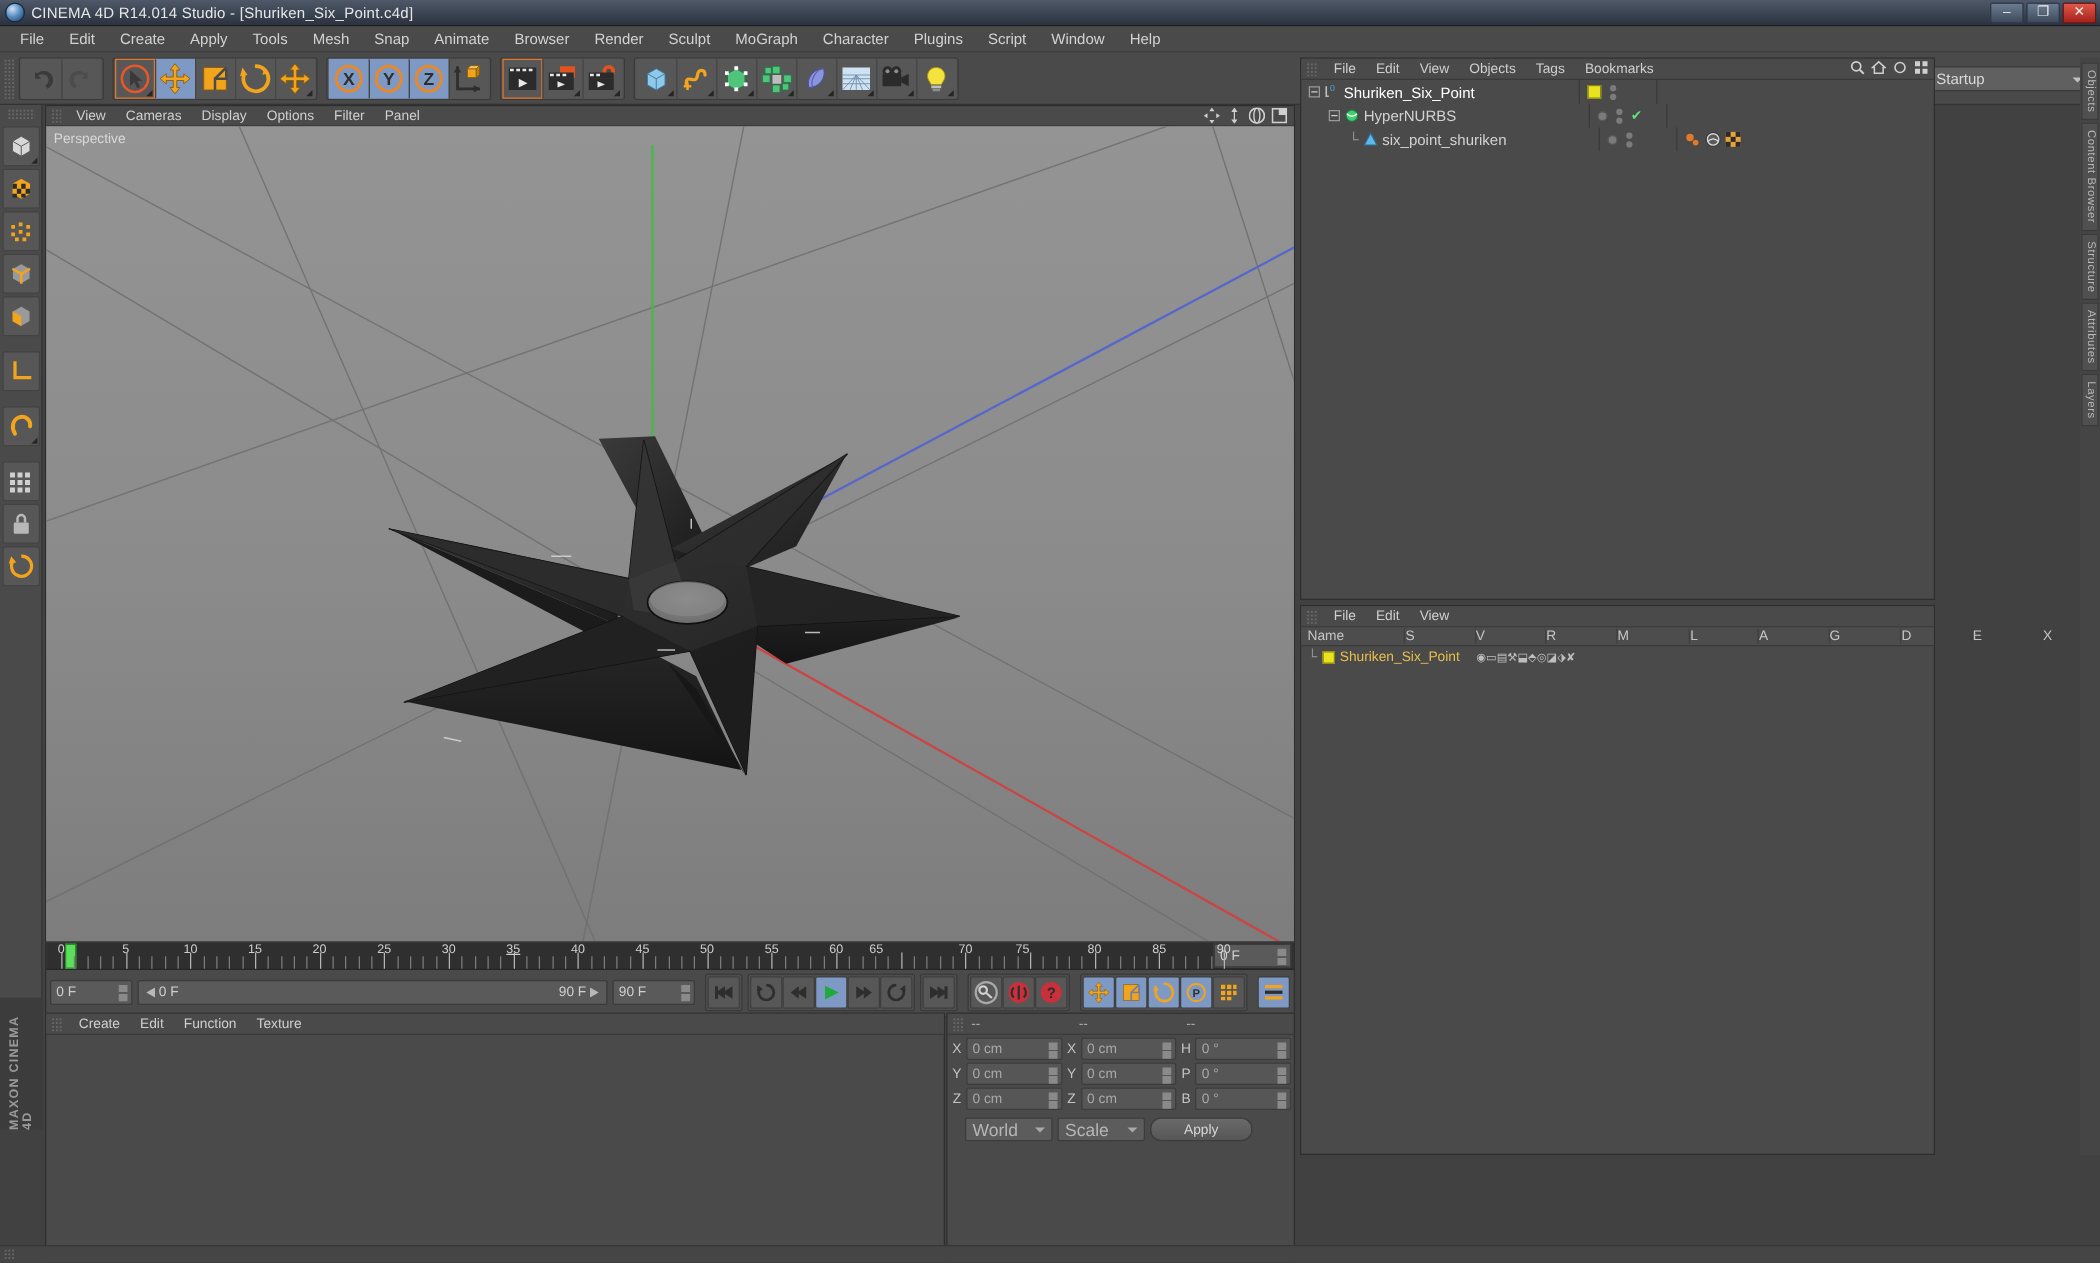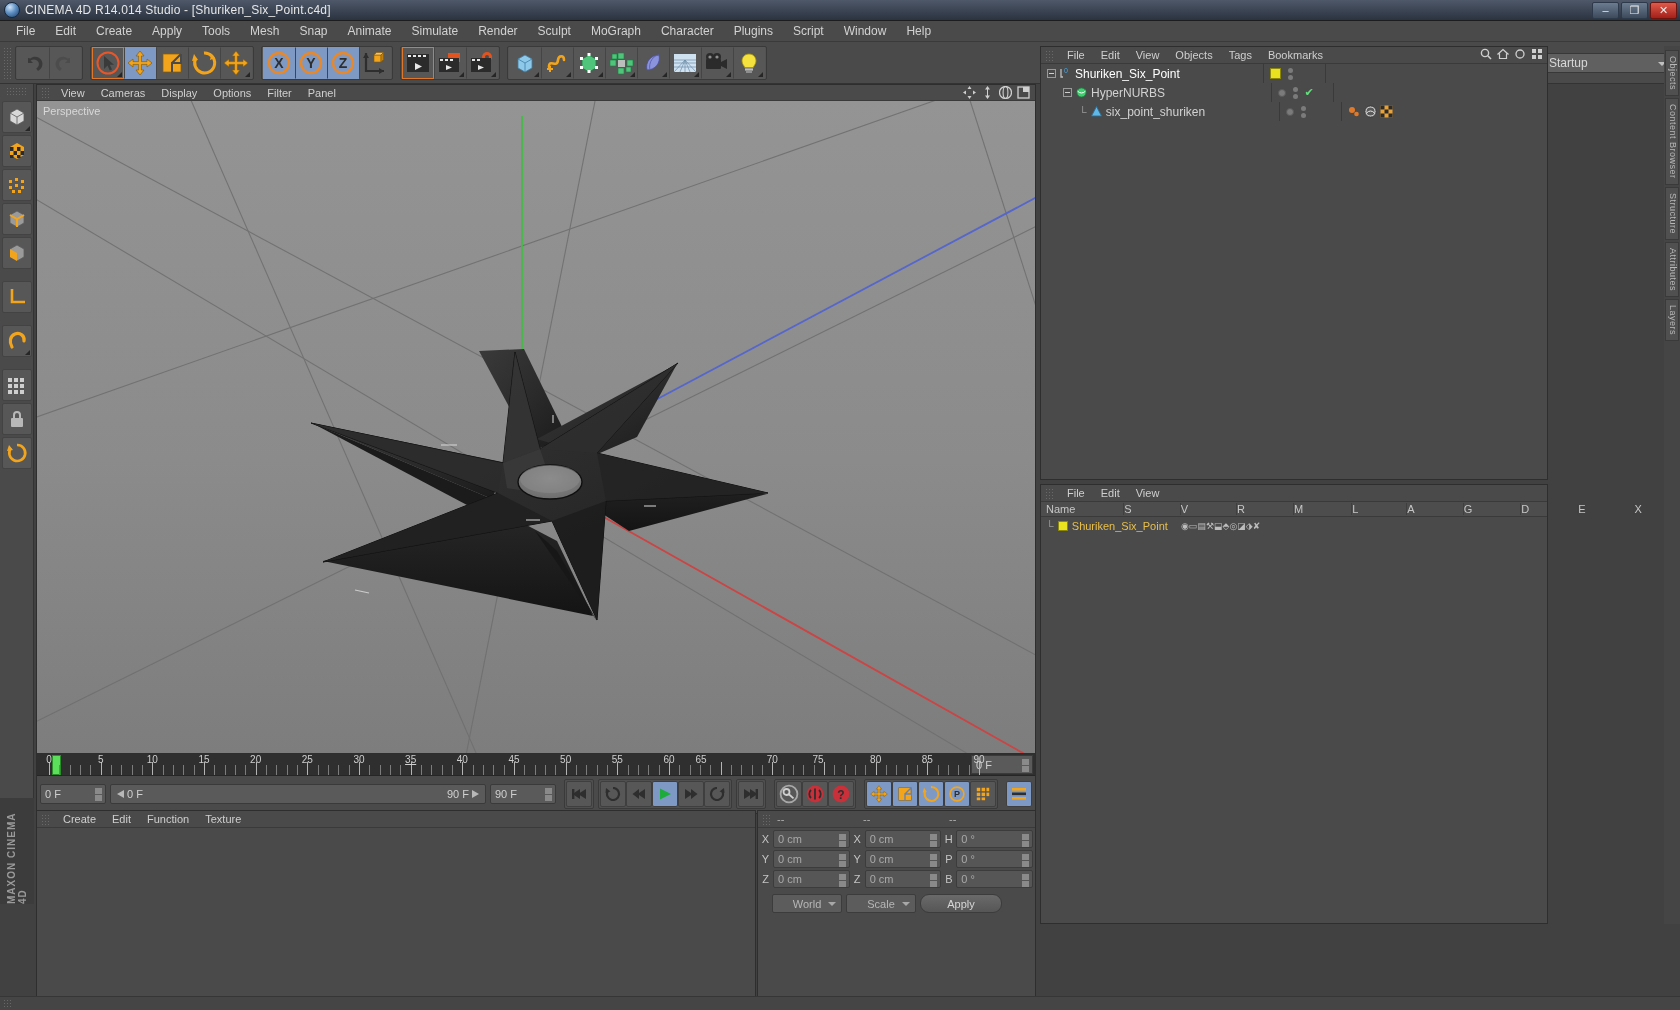--- a/index.html
+++ b/index.html
@@ -121,21 +121,21 @@
   .coordhdr{height:17px;display:flex;align-items:center;padding-left:3px;border-bottom:1px solid #3a3a3a;}
   .coordhdr .grip{width:9px;height:11px;margin:0 6px 0 1px;
     background-image:radial-gradient(#6e6e6e 35%,transparent 36%);background-size:3px 3px;}
   .coordhdr .col{flex:1;font-size:11px;color:#b0b0b0;text-align:left;}
   .coordrow{display:flex;align-items:center;height:19px;margin:1px 2px 0 2px;gap:2px;}
   .clbl{width:11px;font-size:11px;color:#c4c4c4;text-align:center;}
   .cfield{flex:1;height:18px;background:#565656;border:1px solid #3c3c3c;border-radius:2px;
     display:flex;align-items:center;padding:0 4px;font-size:11px;color:#a9a9a9;position:relative;}
   .coordbottom{display:flex;align-items:center;gap:4px;padding:6px 4px 0 14px;}
   .csel{width:70px;height:19px;background:#5c5c5c;border:1px solid #3c3c3c;border-radius:2px;
-    display:flex;align-items:center;padding:0 5px;font-size:11px;color:#b6b6b6;position:relative;justify-content:center;}
+    display:flex;align-items:center;padding:0 5px;font-size:14px;color:#b6b6b6;position:relative;}
   .csel .caret{position:absolute;right:5px;top:7px;border-left:4px solid transparent;
     border-right:4px solid transparent;border-top:4px solid #a8a8a8;}
   .applybtn{width:82px;height:19px;background:linear-gradient(to bottom,#6a6a6a,#565656);
     border:1px solid #3c3c3c;border-radius:9px;display:flex;align-items:center;justify-content:center;
     font-size:11px;color:#d6d6d6;}
 
   
   .objmgr{position:absolute;left:1040px;top:46px;width:508px;height:434px;background:#4a4a4a;border:1px solid #2e2e2e;}
   .objtools{position:absolute;right:4px;top:1px;display:flex;gap:5px;align-items:center;}
   .objtree{position:relative;}
@@ -189,21 +189,21 @@
 
 <div class="menubar" id="menubar">
     <div class="mi">File</div>
     <div class="mi">Edit</div>
     <div class="mi">Create</div>
     <div class="mi">Apply</div>
     <div class="mi">Tools</div>
     <div class="mi">Mesh</div>
     <div class="mi">Snap</div>
     <div class="mi">Animate</div>
-    <div class="mi">Simulate</div>
+    <div class="mi">Browser</div>
     <div class="mi">Render</div>
     <div class="mi">Sculpt</div>
     <div class="mi">MoGraph</div>
     <div class="mi">Character</div>
     <div class="mi">Plugins</div>
     <div class="mi">Script</div>
     <div class="mi">Window</div>
     <div class="mi">Help</div>
   </div>
 

